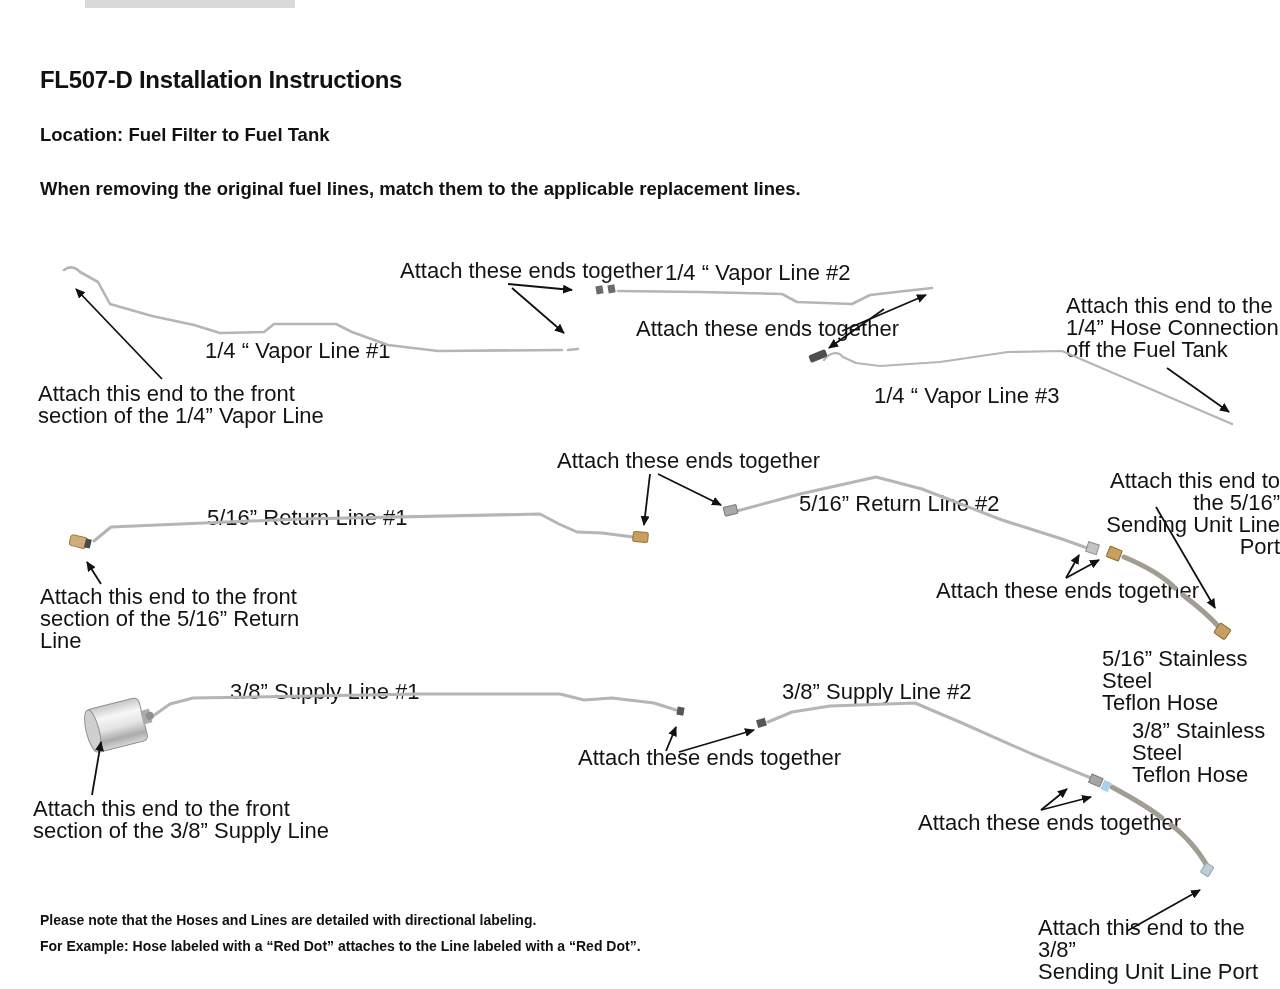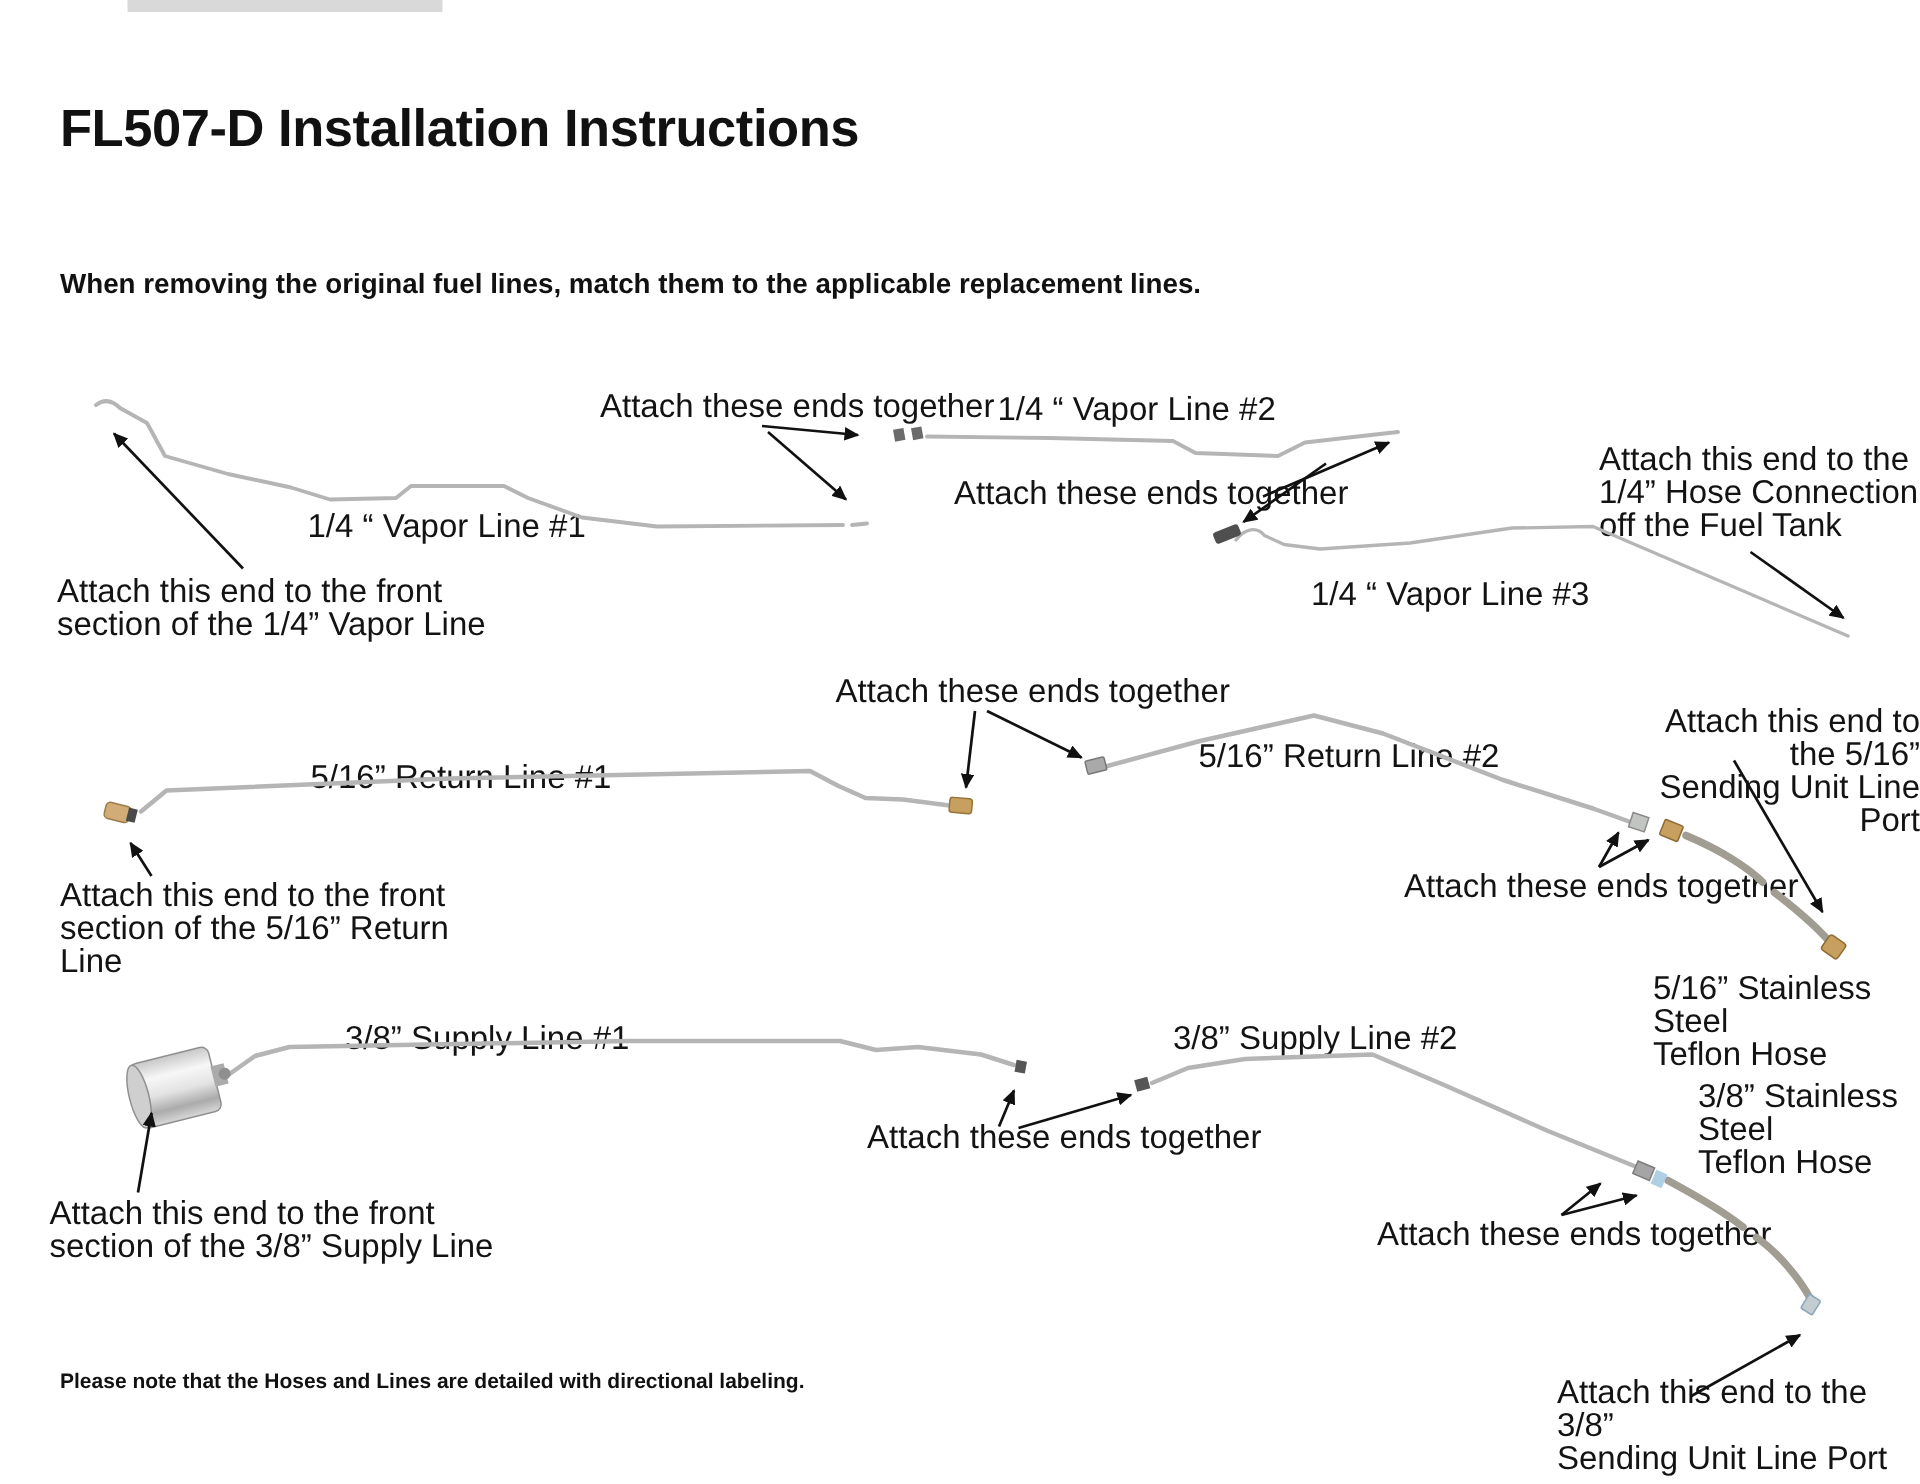--- a/index.html
+++ b/index.html
@@ -1,34 +1,35 @@
 <!DOCTYPE html>
 <html><head>
 <meta charset="utf-8">
 <style>
   html,body{margin:0;padding:0;background:#ffffff;}
   .page{position:relative;width:1280px;height:989px;background:#ffffff;overflow:hidden;
         font-family:"Liberation Sans",sans-serif;color:#111;}
   .topbar{position:absolute;left:85px;top:0;width:210px;height:8px;background:#d9d9d9;}
-  .title{position:absolute;left:40px;top:66px;font-size:35px;font-weight:700;letter-spacing:-0.3px;}
+  .title{position:absolute;left:40px;top:66px;font-size:24px;font-weight:700;letter-spacing:-0.3px;}
   .subhead{position:absolute;left:40px;font-size:18.5px;font-weight:700;}
   .loc{top:124px;}
   .intro{top:178px;}
   .ann{position:absolute;font-size:22px;line-height:22px;white-space:pre-line;color:#131313;z-index:1;}
   .note{position:absolute;left:40px;font-size:14px;font-weight:700;z-index:1;}
   svg.art{position:absolute;left:0;top:0;z-index:2;pointer-events:none;}
 </style>
 </head>
 <body>
 
 <div class="page">
 
   <div class="topbar"></div>
 
   <div class="title">FL507-D Installation Instructions</div>
+  <div class="subhead loc">Location: Fuel Filter to Fuel Tank</div>
   <div class="subhead intro">When removing the original fuel lines, match them to the applicable replacement lines.</div>
 
   <div class="ann" style="left:38px;top:383px;">Attach this end  to the front
 section of the 1/4” Vapor Line</div>
   <div class="ann" style="left:205px;top:340px;">1/4 “ Vapor Line #1</div>
   <div class="ann" style="left:400px;top:260px;">Attach these ends together</div>
   <div class="ann" style="left:665px;top:262px;">1/4 “ Vapor Line #2</div>
   <div class="ann" style="left:636px;top:318px;">Attach these ends together</div>
   <div class="ann" style="left:874px;top:385px;">1/4 “ Vapor Line #3</div>
   <div class="ann" style="left:1066px;top:295px;">Attach this end to the
@@ -52,20 +53,21 @@
   <div class="ann" style="left:578px;top:747px;">Attach these ends together</div>
   <div class="ann" style="left:1100px;top:720px;margin-left:32px;">3/8” Stainless Steel
 Teflon Hose</div>
   <div class="ann" style="left:918px;top:812px;">Attach these ends together</div>
   <div class="ann" style="left:33px;top:798px;">Attach this end to the front
 section of the 3/8” Supply Line</div>
   <div class="ann" style="left:1038px;top:917px;">Attach this end to the 3/8”
 Sending Unit Line Port</div>
 
   <div class="note" style="top:912px;">Please note that the Hoses and Lines are detailed with directional labeling.</div>
+  <div class="note" style="top:938px;">For Example: Hose labeled with a “Red Dot” attaches to the Line labeled with a “Red Dot”.</div>
 
   <svg class="art" width="1280" height="989" viewBox="0 0 1280 989">
     <defs>
       <marker id="arw" markerWidth="11" markerHeight="9" refX="9" refY="4.5" orient="auto" markerUnits="userSpaceOnUse">
         <path d="M0,0 L10,4.5 L0,9 z" fill="#111"></path>
       </marker>
       <linearGradient id="gFilter" x1="0" y1="0" x2="0" y2="1">
         <stop offset="0" stop-color="#c7c7c7"></stop>
         <stop offset="0.28" stop-color="#f7f7f7"></stop>
         <stop offset="0.55" stop-color="#e3e3e3"></stop>

